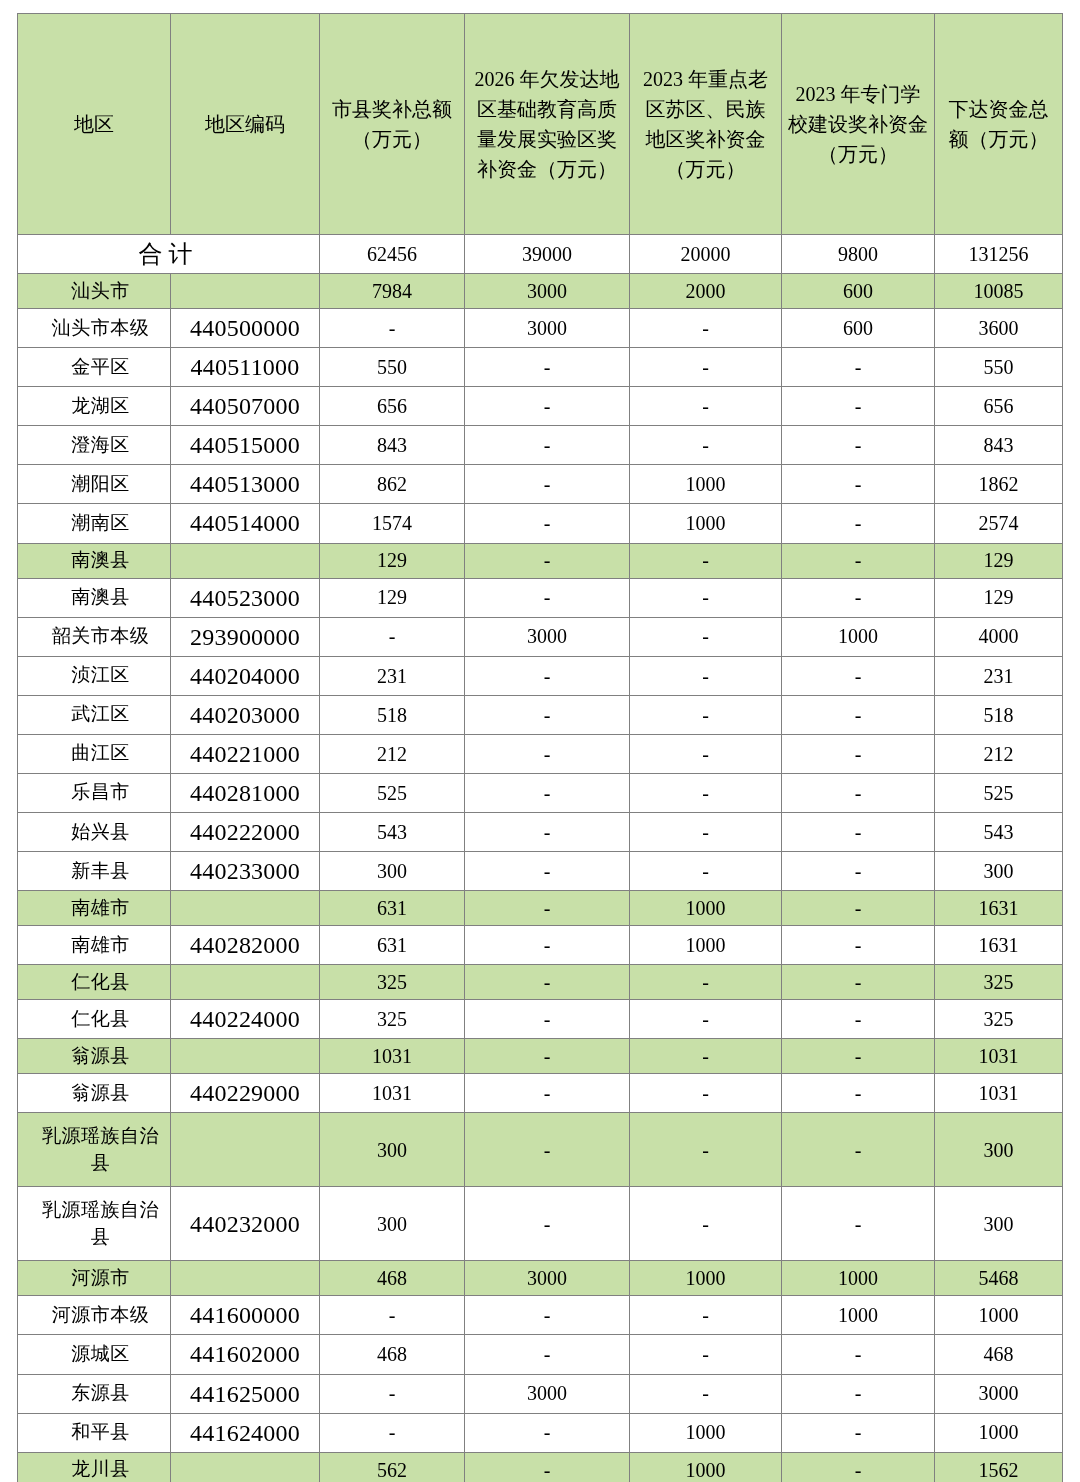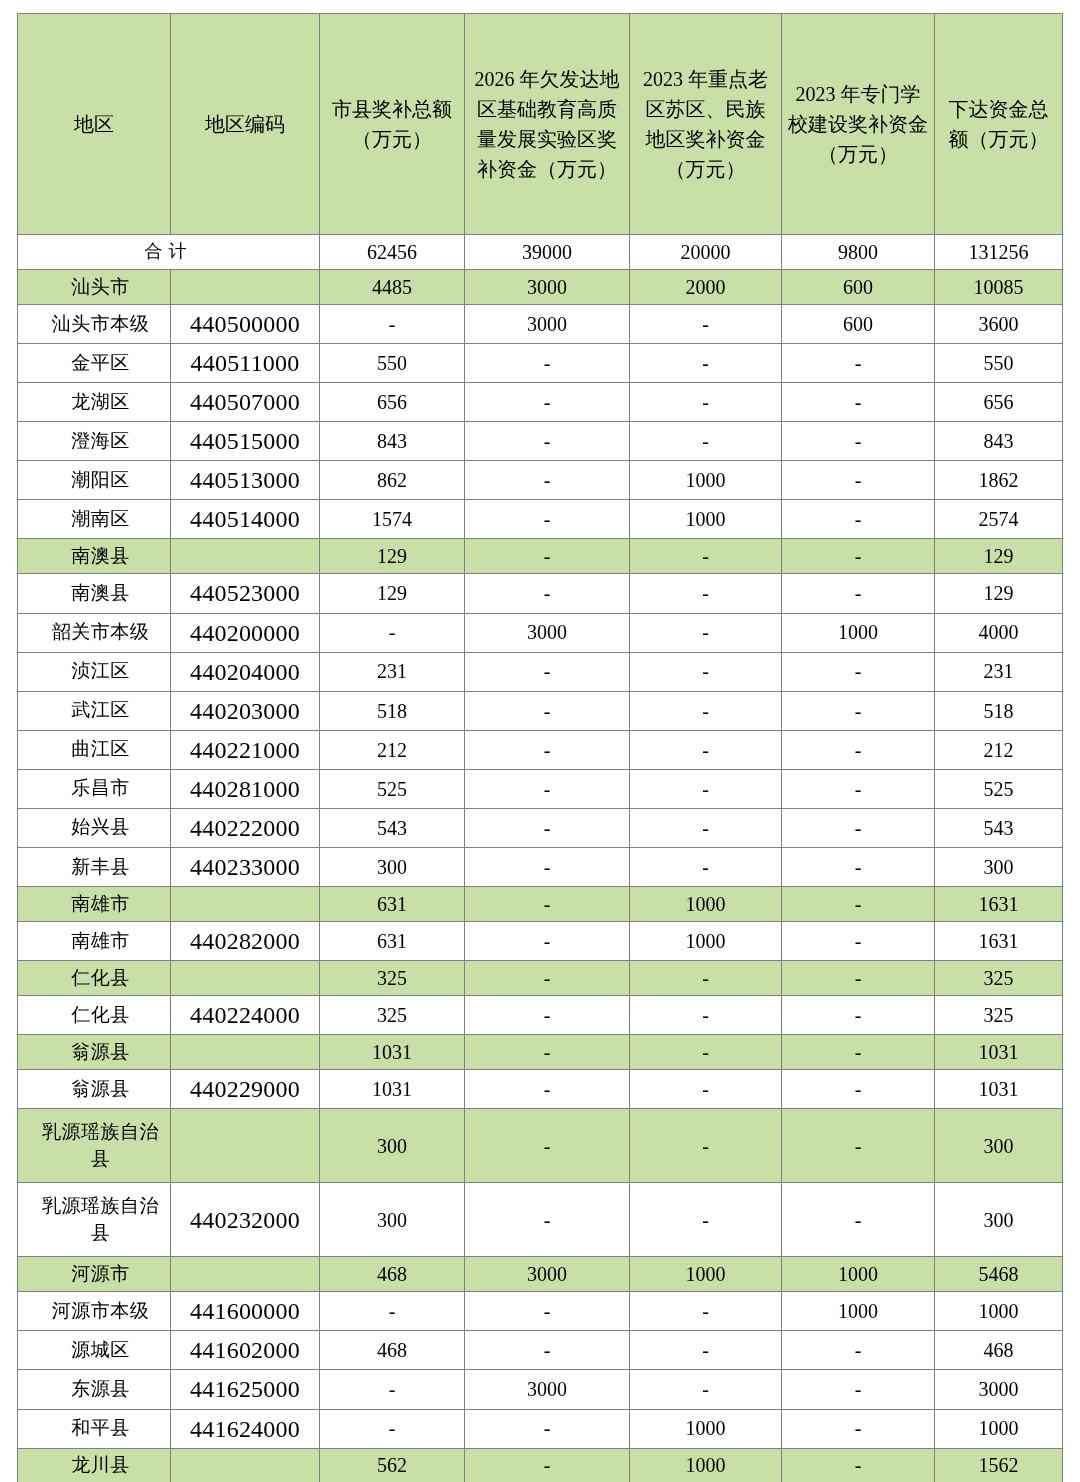--- a/index.html
+++ b/index.html
@@ -55,21 +55,21 @@
   table.fund-table tbody tr { height: 35px; }
   table.fund-table tbody td { background: #ffffff; }
   table.fund-table tbody tr.group td { background: #c8e0a8; }
   table.fund-table tbody tr.tall { height: 74px; }
   table.fund-table tbody td.region-cell { letter-spacing: 0.5px; padding-left: 16px; }
   table.fund-table tbody td.num-cell { font-size: 20px; }
   table.fund-table tbody td.code-cell { font-size: 24px; letter-spacing: 0.2px; }
   table.fund-table tbody tr.total-row td.total-label {
     text-align: center;
     letter-spacing: 6px;
-    font-size: 18px;
+    font-size: 24px;
   }
 </style>
 </head>
 <body>
 
 <div id="page">
   <table class="fund-table">
     <colgroup>
       <col class="c-region">
         <col class="c-code">
@@ -95,21 +95,21 @@
           <td colspan="2" class="total-label">合计</td>
           <td class="num-cell">62456</td>
           <td class="num-cell">39000</td>
           <td class="num-cell">20000</td>
           <td class="num-cell">9800</td>
           <td class="num-cell">131256</td>
         </tr>
         <tr class="group">
           <td class="region-cell">汕头市</td>
           <td class="code-cell"></td>
-          <td class="num-cell">4485</td>
+          <td class="num-cell">7984</td>
           <td class="num-cell">3000</td>
           <td class="num-cell">2000</td>
           <td class="num-cell">600</td>
           <td class="num-cell">10085</td>
         </tr>
         <tr>
           <td class="region-cell">汕头市本级</td>
           <td class="code-cell">440500000</td>
           <td class="num-cell">-</td>
           <td class="num-cell">3000</td>
@@ -175,21 +175,21 @@
           <td class="region-cell">南澳县</td>
           <td class="code-cell">440523000</td>
           <td class="num-cell">129</td>
           <td class="num-cell">-</td>
           <td class="num-cell">-</td>
           <td class="num-cell">-</td>
           <td class="num-cell">129</td>
         </tr>
         <tr>
           <td class="region-cell">韶关市本级</td>
-          <td class="code-cell">440200000</td>
+          <td class="code-cell">293900000</td>
           <td class="num-cell">-</td>
           <td class="num-cell">3000</td>
           <td class="num-cell">-</td>
           <td class="num-cell">1000</td>
           <td class="num-cell">4000</td>
         </tr>
         <tr>
           <td class="region-cell">浈江区</td>
           <td class="code-cell">440204000</td>
           <td class="num-cell">231</td>

